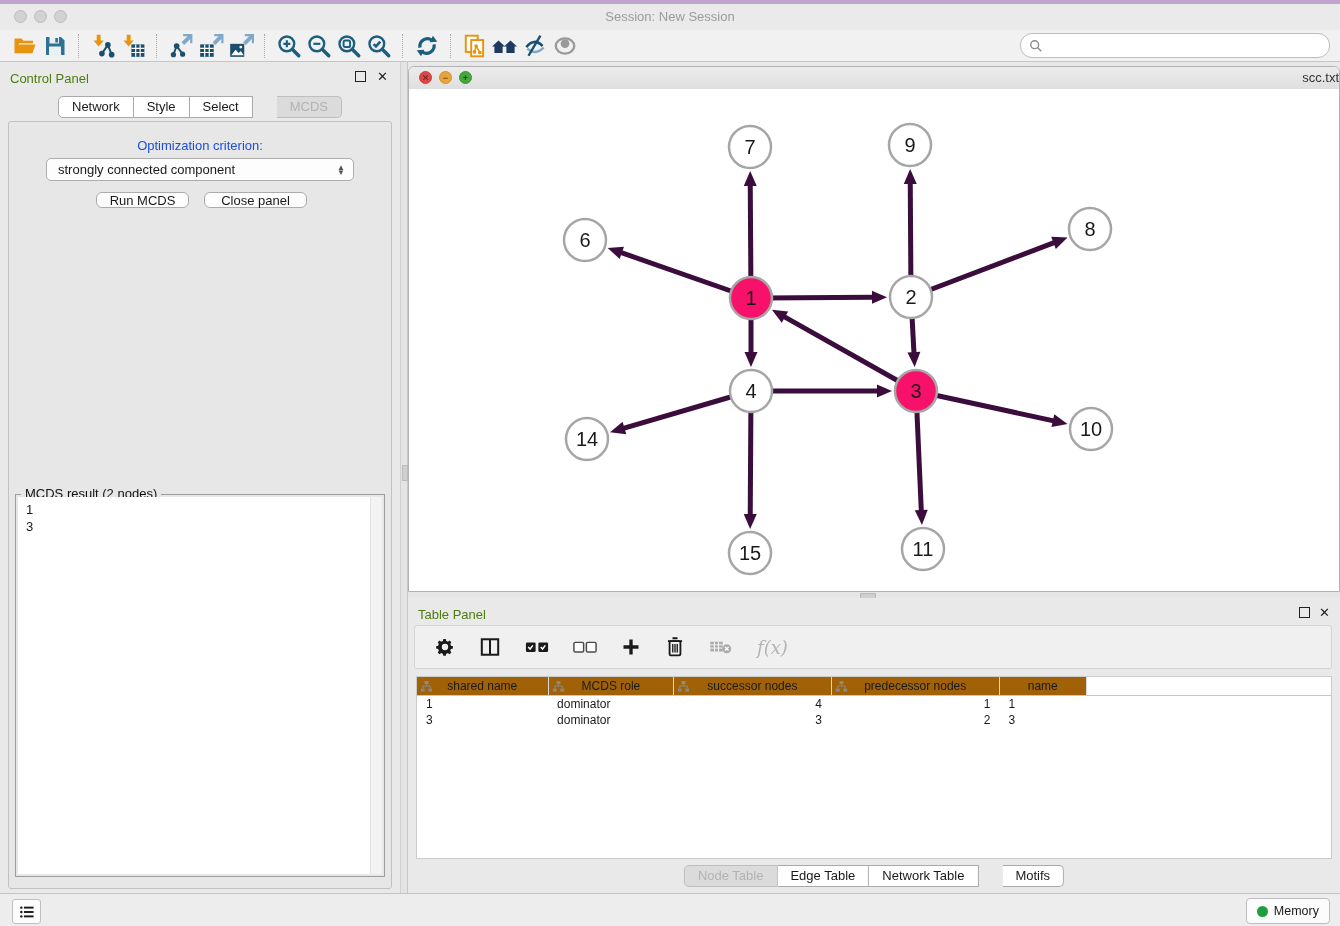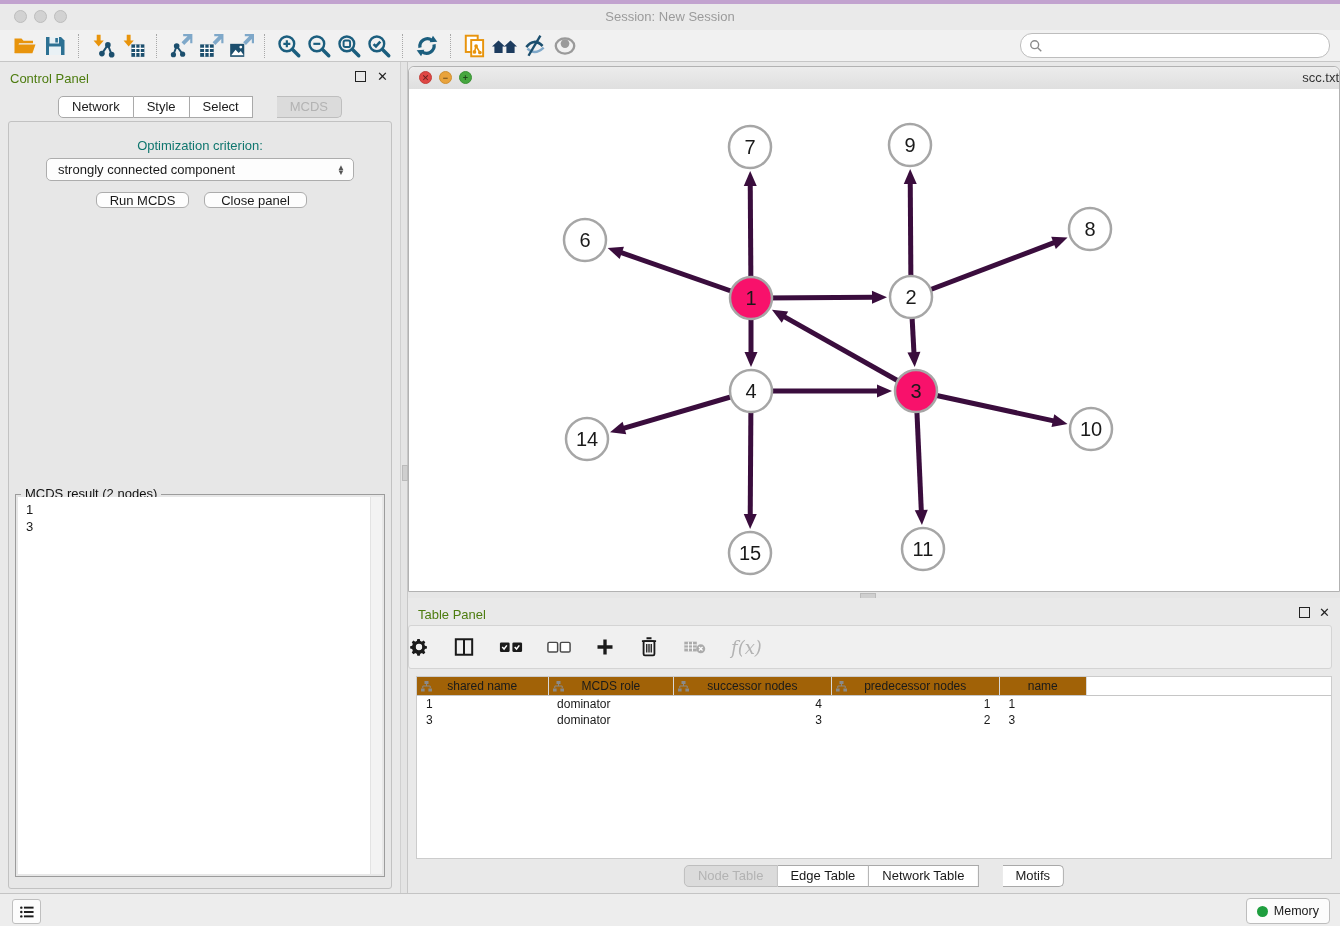--- a/index.html
+++ b/index.html
@@ -25,21 +25,21 @@
   .panel-ctl{position:absolute;top:9px;font-size:13px;font-weight:bold;color:#222;line-height:12px;}
   .float-ico{width:9px;height:9px;border:1.5px solid #222;display:inline-block;}
   .tabgroup{display:inline-flex;}
   .tab{background:#fff;border:1px solid #A9A9A9;border-left:none;padding:2px 13px 3px;font-size:13px;color:#1a1a1a;white-space:nowrap;}
   .tab:first-child{border-left:1px solid #A9A9A9;border-radius:5px 0 0 5px;}
   .tab:last-child{border-radius:0 5px 5px 0;margin-left:24px;}
   .tab.selected-dim{background:#DBDBDB;color:#B3B3B3;border-color:#BEBEBE;}
   .cp-tabs{position:absolute;left:50%;transform:translateX(-50%);top:34px;}
   .cp-body{position:absolute;left:8px;right:8px;top:59px;bottom:4px;background:#E7E7E7;
            border:1px solid #C2C2C2;border-radius:3px;}
-  .opt-label{position:absolute;left:0;right:0;top:16px;text-align:center;font-size:13px;color:#0f766e;}
+  .opt-label{position:absolute;left:0;right:0;top:16px;text-align:center;font-size:13px;color:#1d4ed8;}
   .dropdown{position:absolute;left:37px;right:37px;top:36px;height:23px;background:#FDFDFD;
             border:1px solid #ADADAD;border-radius:5px;display:flex;align-items:center;
             font-size:13px;padding-left:11px;box-sizing:border-box;}
   .dd-stepper{margin-left:auto;padding-right:8px;font-size:8px;line-height:5px;color:#555;text-align:center;}
   .btn{position:absolute;top:70px;height:16px;background:#FDFDFD;border:1px solid #ACACAC;border-radius:6px;
        font-size:13px;display:flex;align-items:center;justify-content:center;box-sizing:border-box;}
   .group{position:absolute;left:6px;right:6px;top:372px;bottom:11px;border:1px solid #9C9C9C;}
   .group-label{position:absolute;top:-9px;left:5px;background:#E7E7E7;padding:0 4px;font-size:13px;color:#111;}
   .group-inner{position:absolute;inset:2px;background:#fff;font-size:13px;line-height:17px;
                padding:4px 0 0 8px;box-sizing:border-box;}
@@ -54,22 +54,22 @@
   .netwin{position:absolute;left:408px;top:66px;width:932px;height:526px;background:#fff;
           border:1px solid #B2B2B2;border-radius:6px 6px 0 0;box-sizing:border-box;}
   .net-titlebar{position:absolute;left:0;top:0;right:0;height:22px;background:linear-gradient(#ECECEC,#DFDFDF);
                 border-bottom:1px solid #C3C3C3;border-radius:6px 6px 0 0;}
   .net-light{position:absolute;top:4px;width:13px;height:13px;border-radius:50%;box-sizing:border-box;
              font-size:9px;font-weight:bold;text-align:center;line-height:12px;color:rgba(0,0,0,.55);}
   .net-title{position:absolute;left:0;right:0;top:3px;text-align:right;font-size:13px;color:#333;}
   .net-canvas{position:absolute;left:0;top:22px;right:0;bottom:0;background:#fff;}
   
   .tpanel{position:absolute;left:408px;top:598px;right:0;bottom:33px;background:#E9E9E9;}
-  .tp-toolbar{position:absolute;left:0;right:8px;top:27px;height:44px;background:#F0F0F0;
-              border:1px solid #D4D4D4;border-radius:3px;display:flex;align-items:center;gap:24px;box-sizing:border-box;}
+  .tp-toolbar{position:absolute;left:6px;right:8px;top:27px;height:44px;background:#F0F0F0;
+              border:1px solid #D4D4D4;border-radius:3px;display:flex;align-items:center;gap:24px;padding-left:20px;box-sizing:border-box;}
   .tp-ico{display:flex;align-items:center;justify-content:center;}
   .fx{font-family:"DejaVu Serif","Liberation Serif",serif;font-style:italic;font-size:18px;color:#B3B3B3;}
   .tbl-wrap{position:absolute;left:8px;right:8px;top:78px;bottom:34px;background:#fff;border:1px solid #CCC;overflow:hidden;}
   table.nodetable{border-collapse:collapse;table-layout:fixed;font-size:12px;}
   table.nodetable th{background:#a16207;border-right:1px solid #D8D8D8;border-bottom:1px solid #C6C6C6;
       font-weight:normal;height:18px;position:relative;text-align:center;padding:0 2px;white-space:nowrap;overflow:hidden;}
   table.nodetable th.filler{background:#fff;border:none;border-bottom:1px solid #C6C6C6;}
   table.nodetable th .th-ico{position:absolute;left:4px;top:4px;}
   table.nodetable td{height:16px;padding:0 9px;white-space:nowrap;overflow:hidden;}
   table.nodetable td.num{text-align:right;}

